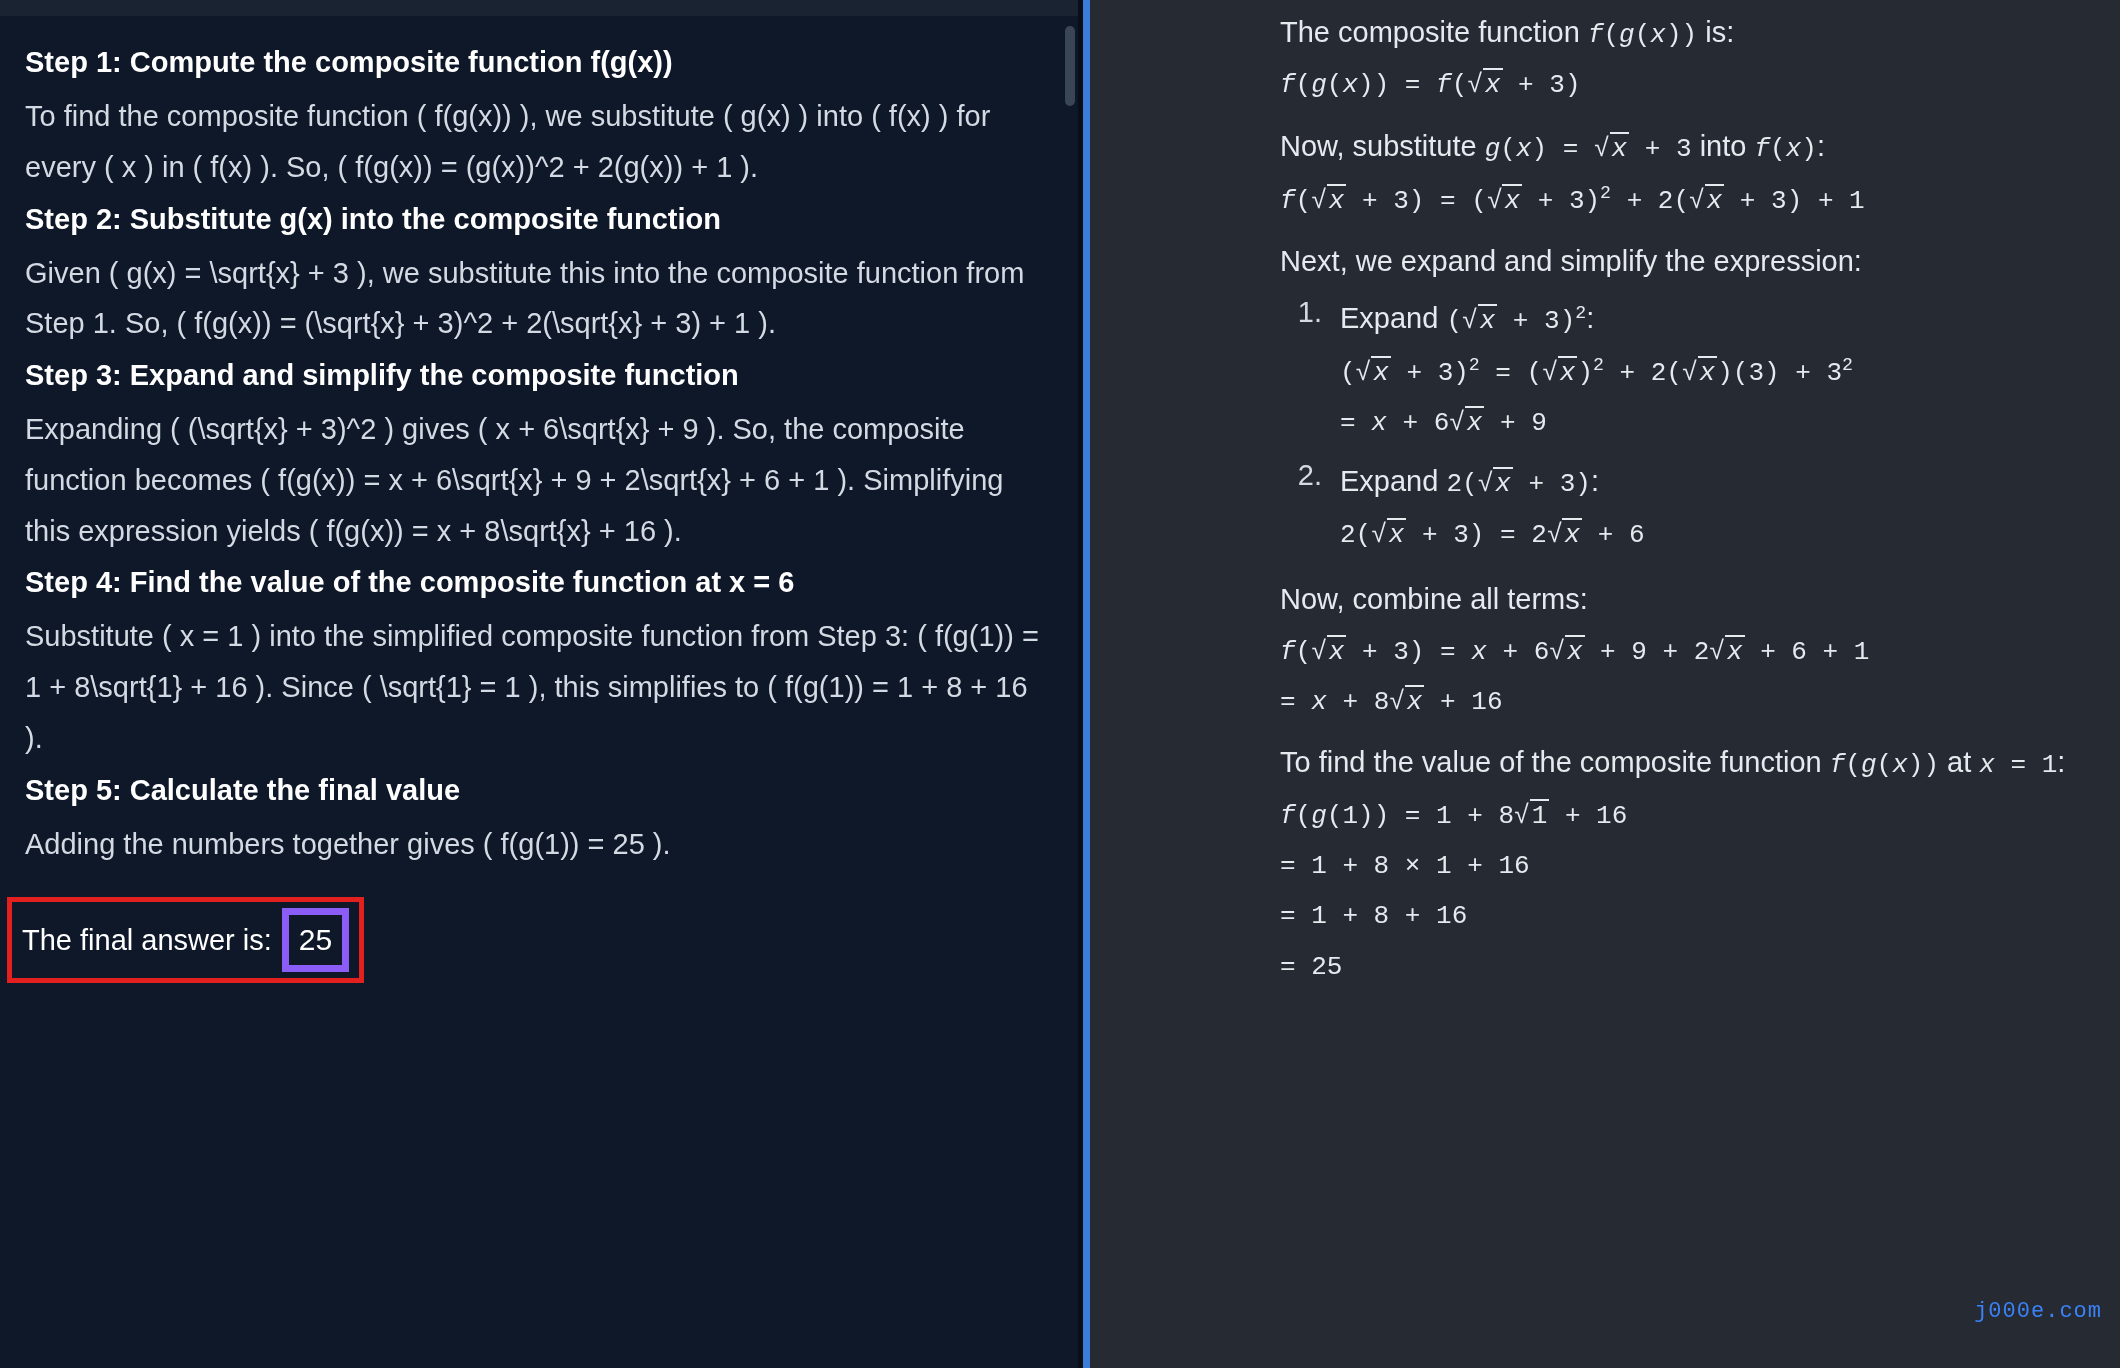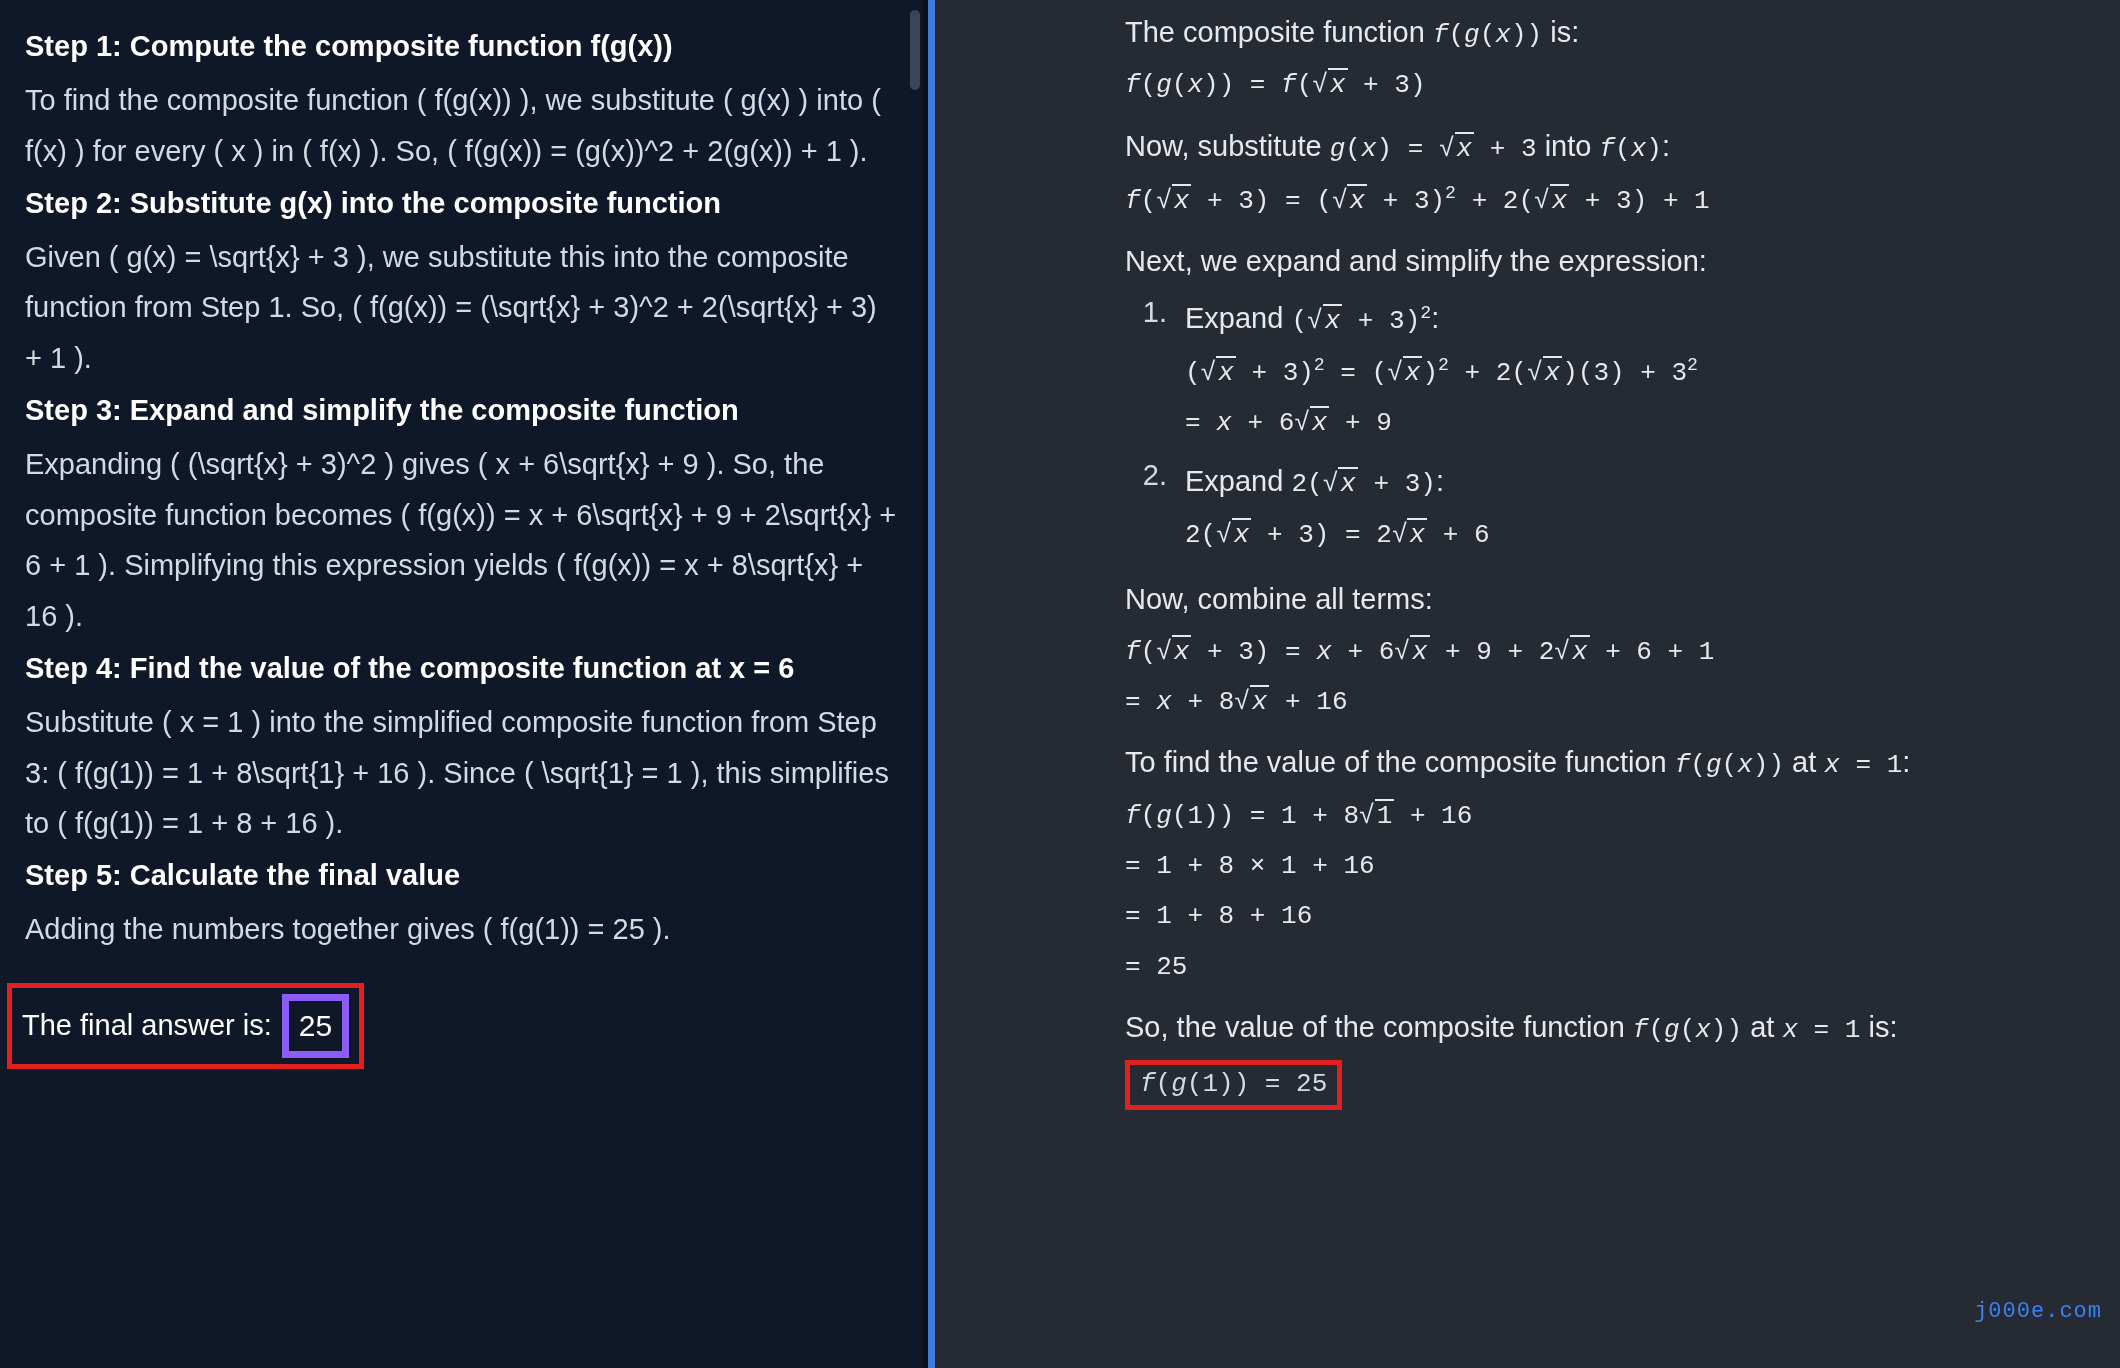--- a/index.html
+++ b/index.html
@@ -6,25 +6,26 @@
   body {
     font-family: -apple-system, BlinkMacSystemFont, "Segoe UI", Arial, sans-serif;
     background: #1a2332;
     color: #d4dae3;
     width: 2120px;
     height: 1368px;
     overflow: hidden;
     display: flex;
   }
   .left-panel {
-    width: 923px;
+    width: 1078px;
     background: #0f1829;
     padding: 20px 25px;
     position: relative;
     overflow-y: auto;
+    margin-top: 16px;
   }
   .scrollbar-track {
     position: absolute;
     right: 3px;
     top: 10px;
     width: 10px;
     height: 80px;
     background: #3a4556;
     border-radius: 5px;
   }
@@ -213,22 +214,16 @@
 
 
     <div class="rblock">
       <div class="rline">To find the value of the composite function <span class="math">f<span class="rm">(</span>g<span class="rm">(</span>x<span class="rm">))</span></span> at <span class="math">x<span class="rm"> = 1</span></span>:</div>
       <div class="rline math">f<span class="rm">(</span>g<span class="rm">(1)) = 1 + 8</span><span class="sqrt"><span><span class="rm">1</span></span></span><span class="rm"> + 16</span></div>
       <div class="rline math"><span class="rm">= 1 + 8 × 1 + 16</span></div>
       <div class="rline math"><span class="rm">= 1 + 8 + 16</span></div>
       <div class="rline math"><span class="rm">= 25</span></div>
     </div>
 
-    <div class="rblock">
-      <div class="rline">So, the value of the composite function <span class="math">f<span class="rm">(</span>g<span class="rm">(</span>x<span class="rm">))</span></span> at <span class="math">x<span class="rm"> = 1</span></span> is:</div>
-      <div class="final-box-r">
-        <span class="math">f<span class="rm">(</span>g<span class="rm">(1)) = 25</span></span>
-      </div>
-    </div>
 
   </div>
   <div class="watermark">j000e.com</div>
 </div>
 
 </body></html>

